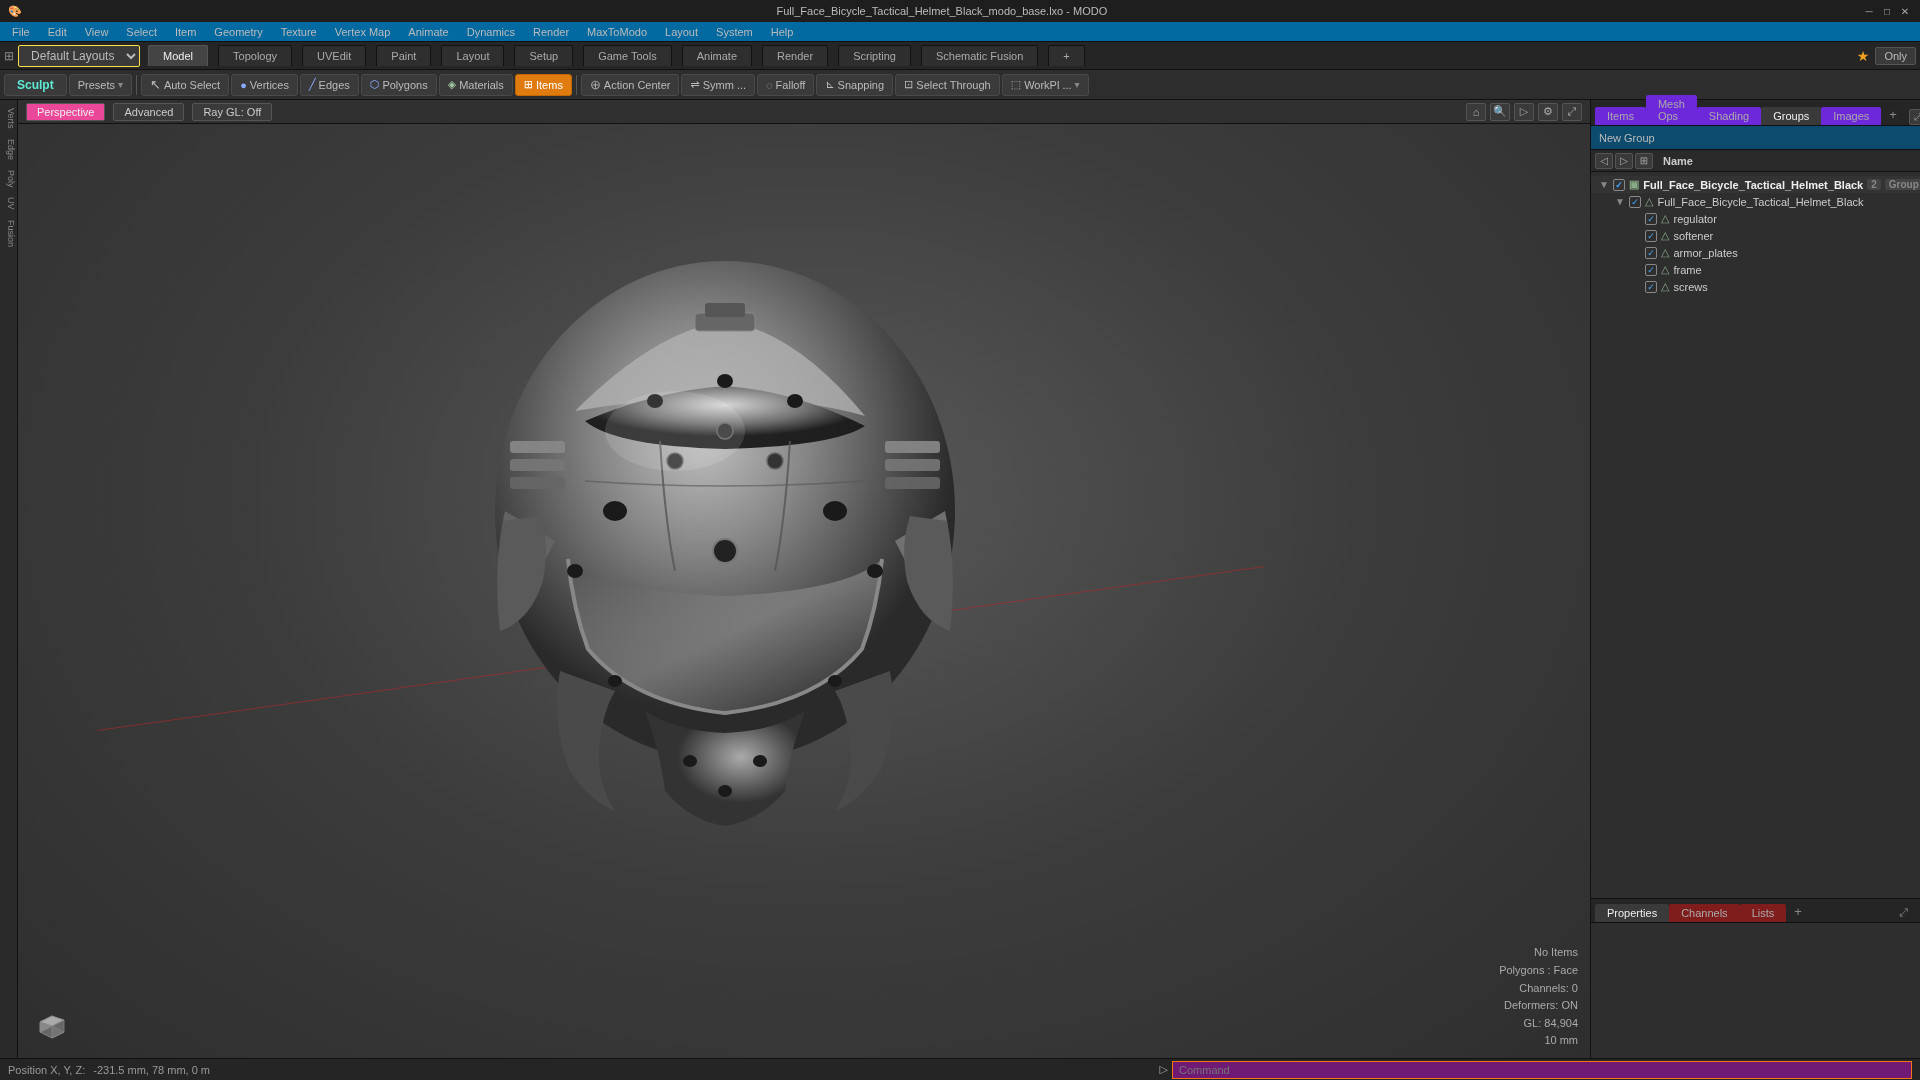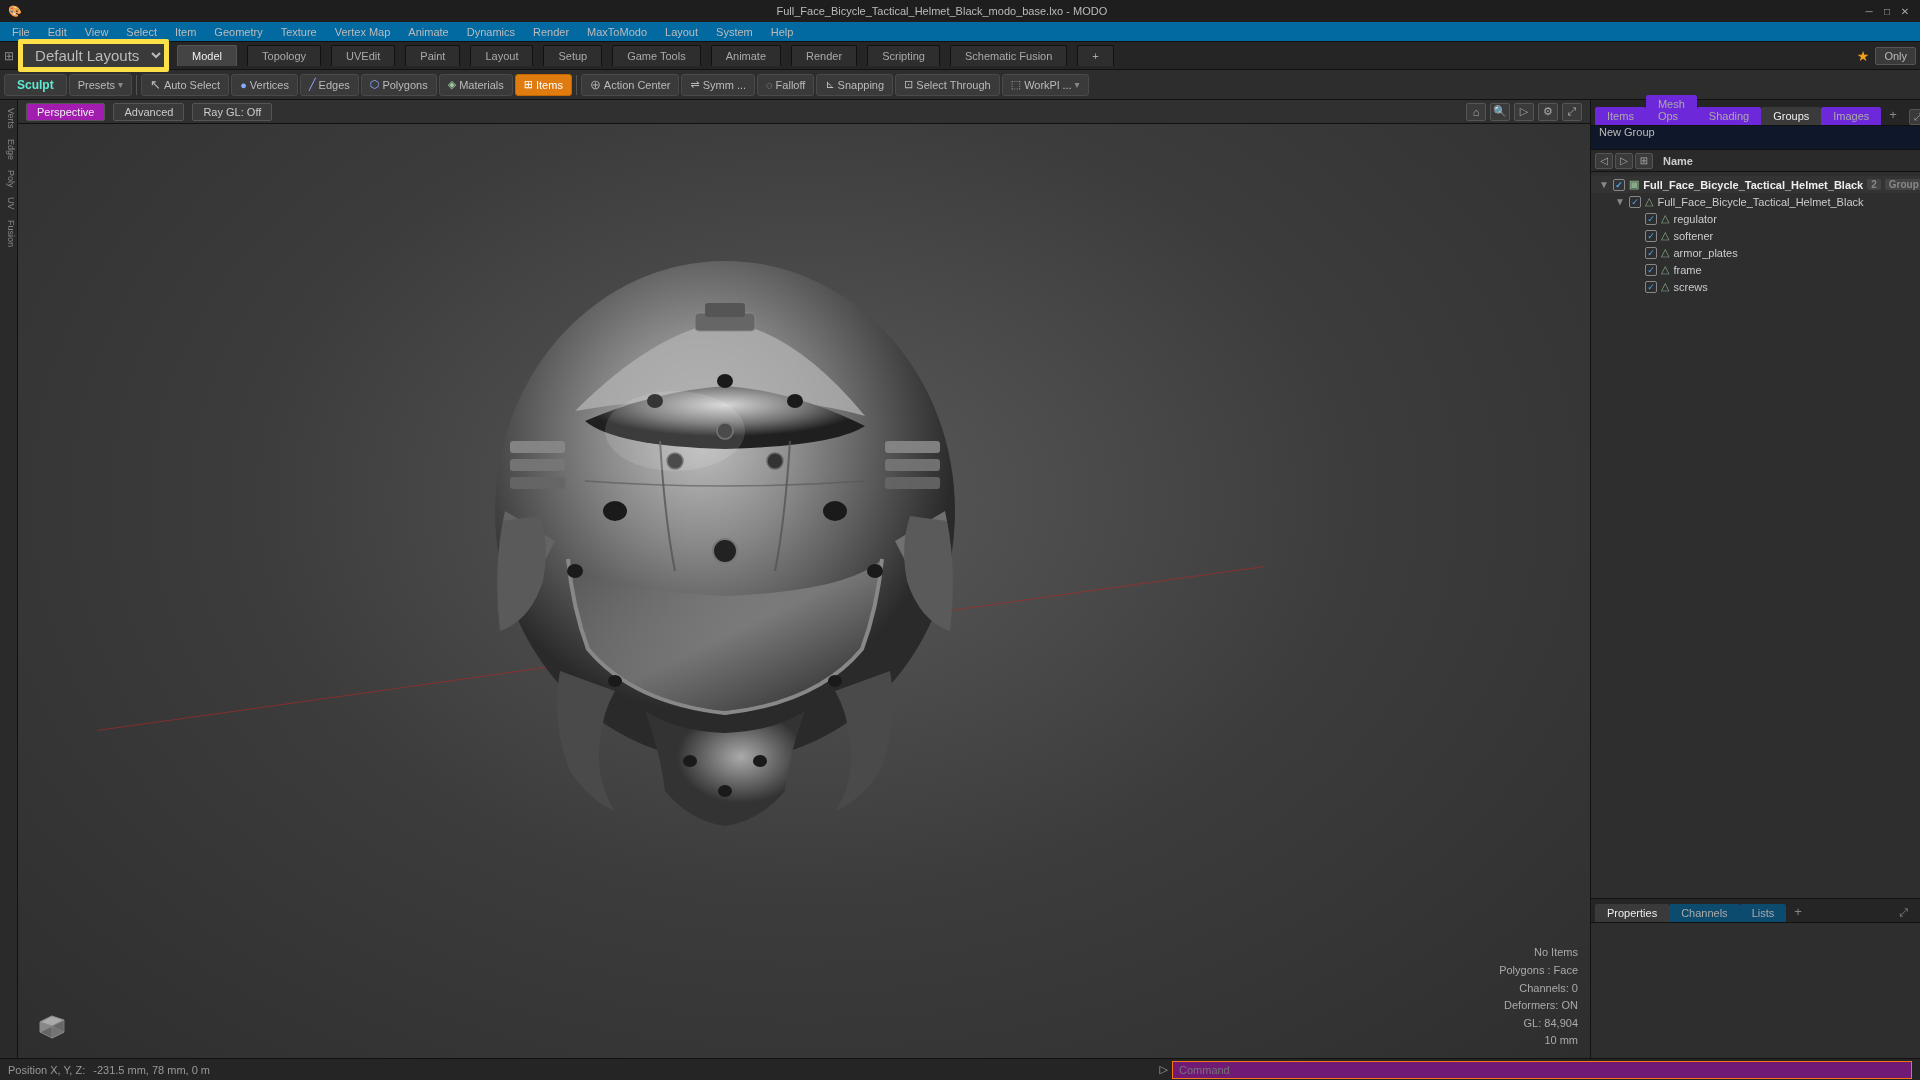--- a/index.html
+++ b/index.html
@@ -59,24 +59,24 @@
       align-items: center;
       padding: 0 4px;
       border-bottom: 1px solid #111;
     }
     #layout-bar .layout-left {
       display: flex; align-items: center; gap: 4px;
       margin-right: 8px;
     }
     .layout-selector {
       background: #3a3a3a;
-      border: 5px solid #fde047;
+      border: 1px solid #fde047;
       color: #bbb;
       padding: 2px 8px;
-      font-size: 15px;
+      font-size: 12px;
       border-radius: 2px;
       cursor: pointer;
     }
     #layout-bar .layout-tabs {
       display: flex; align-items: center; gap: 10px; flex: 1;
     }
     .layout-tab {
       padding: 4px 14px;
       font-size: 11px;
       color: #aaa;
@@ -178,21 +178,21 @@
     }
     .vp-tab {
       padding: 2px 10px;
       background: #3a3a3a;
       border: 1px solid #555;
       border-radius: 2px;
       font-size: 11px;
       color: #ccc;
       cursor: pointer;
     }
-    .vp-tab.active { background: #a21caf; color: #eee; }
+    .vp-tab.active { background: #ec4899; color: #eee; }
     .vp-controls-right {
       margin-left: auto;
       display: flex; align-items: center; gap: 4px;
     }
     .vp-ctrl-btn {
       width: 20px; height: 18px;
       background: #3a3a3a;
       border: 1px solid #555;
       border-radius: 2px;
       display: flex; align-items: center; justify-content: center;
@@ -324,22 +324,23 @@
       padding: 3px 8px;
       font-size: 13px;
       color: #888;
       cursor: pointer;
     }
 
     
     #new-group-btn {
       height: 24px;
       display: flex;
+      align-items: center;
       padding: 0 8px;
-      background: #0f172a;
+      background: #0c4a6e;
       border-bottom: 1px solid #111;
       cursor: pointer;
     }
     #new-group-btn span { font-size: 11px; color: #bbb; }
 
     
     #items-list-controls {
       height: 22px;
       background: #2a2a2a;
       display: flex;
@@ -417,21 +418,21 @@
       padding: 0 4px;
       border-bottom: 1px solid #111;
       text-align: center;
     }
     .bp-tab {
       padding: 3px 12px;
       font-size: 11px;
       color: #aaa;
       cursor: pointer;
       border-radius: 2px 2px 0 0;
-      background: #0c4a6e;
+      background: #7f1d1d;
     }
     .bp-tab.active { background: #3a3a3a; color: #eee; }
     .bp-tab-add { padding: 3px 8px; font-size: 13px; color: #888; cursor: pointer; }
     .bp-expand {
       margin-left: auto;
       padding: 3px 8px;
       font-size: 11px;
       color: #888;
       cursor: pointer;
     }

